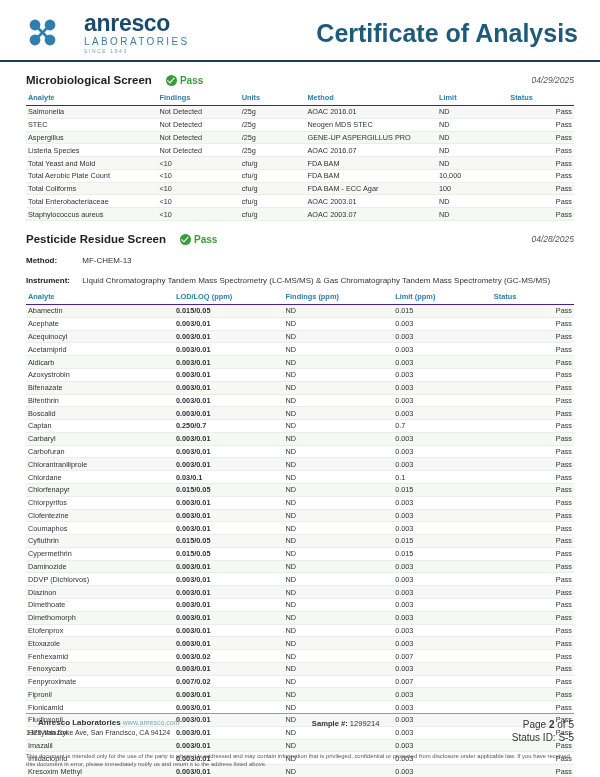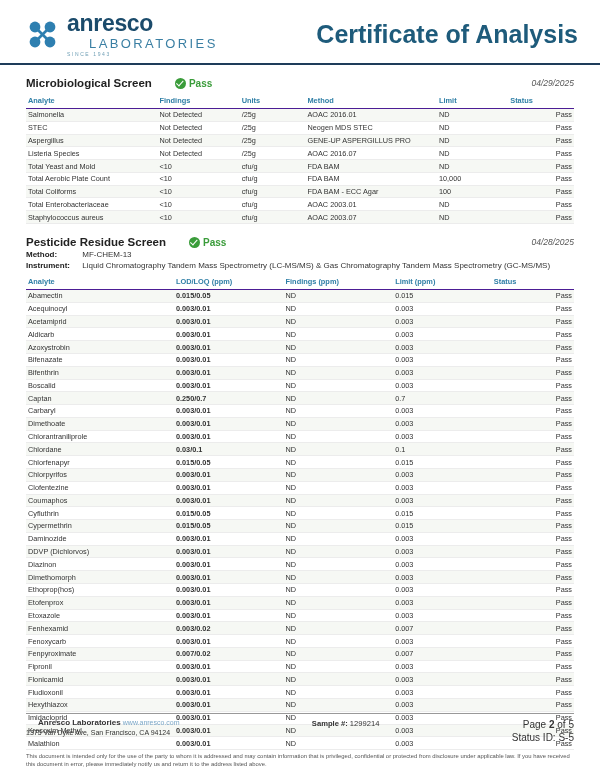--- a/index.html
+++ b/index.html
@@ -27,43 +27,42 @@
   .header {
     display: flex;
     align-items: center;
     justify-content: space-between;
     padding: 12px 22px 6px 26px;
     border-bottom: 2px solid #1e3c5a;
   }
   .brand {
     display: flex;
     align-items: center;
-    gap: 7px;
+    gap: 24px;
   }
   .brand-logo {
     width: 34px;
     height: 34px;
     position: relative;
     flex: 0 0 auto;
   }
   .brand-text {
     line-height: 1;
   }
   .brand-name {
     font-size: 23px;
     color: #1b4b6b;
     font-weight: bold;
     letter-spacing: -0.3px;
   }
   .brand-sub {
-    font-size: 13px;
+    font-size: 10px;
     color: #3a7fa3;
     letter-spacing: 2.4px;
     margin-top: 2px;
-    margin-left: 22px;
   }
   .brand-sub2 {
     font-size: 5px;
     color: #6f9fb5;
     letter-spacing: 1.6px;
     margin-top: 2px;
   }
   .coa-title {
     font-size: 25px;
     color: #1e5b7b;
@@ -77,21 +76,21 @@
   }
   .section-head {
     display: flex;
     align-items: center;
     justify-content: space-between;
     margin-top: 12px;
   }
   .section-head-left {
     display: flex;
     align-items: center;
-    gap: 23px;
+    gap: 14px;
     justify-content: flex-end;
   }
   .section-title {
     font-size: 11.5px;
     font-weight: bold;
     color: #222;
   }
   .pass-badge {
     display: flex;
     align-items: center;
@@ -121,21 +120,21 @@
   }
   .date {
     font-size: 8.5px;
     color: #555;
     font-style: italic;
   }
 
   .meta-line {
     font-size: 8px;
     color: #222;
-    margin-top: 2px;
+    margin-top: 11px;
   }
   .meta-line .lbl {
     font-weight: bold;
     display: inline-block;
     min-width: 54px;
   }
   .meta-line .val {
     color: #333;
   }
 
@@ -401,20 +400,27 @@
       </thead>
       <tbody id="pest-body">
           <tr>
             <td class="p-analyte">Abamectin</td>
             <td class="p-lod">0.015/0.05</td>
             <td class="p-findings ndg">ND</td>
             <td class="p-limit">0.015</td>
             <td class="p-status status-pass">Pass</td>
           </tr>
           <tr>
+            <td class="p-analyte">Acephate</td>
+            <td class="p-lod">0.003/0.01</td>
+            <td class="p-findings ndg">ND</td>
+            <td class="p-limit">0.003</td>
+            <td class="p-status status-pass">Pass</td>
+          </tr>
+          <tr>
             <td class="p-analyte">Acequinocyl</td>
             <td class="p-lod">0.003/0.01</td>
             <td class="p-findings ndg">ND</td>
             <td class="p-limit">0.003</td>
             <td class="p-status status-pass">Pass</td>
           </tr>
           <tr>
             <td class="p-analyte">Acetamiprid</td>
             <td class="p-lod">0.003/0.01</td>
             <td class="p-findings ndg">ND</td>
@@ -464,21 +470,21 @@
             <td class="p-status status-pass">Pass</td>
           </tr>
           <tr>
             <td class="p-analyte">Carbaryl</td>
             <td class="p-lod">0.003/0.01</td>
             <td class="p-findings ndg">ND</td>
             <td class="p-limit">0.003</td>
             <td class="p-status status-pass">Pass</td>
           </tr>
           <tr>
-            <td class="p-analyte">Dimethoate</td>
+            <td class="p-analyte">Carbofuran</td>
             <td class="p-lod">0.003/0.01</td>
             <td class="p-findings ndg">ND</td>
             <td class="p-limit">0.003</td>
             <td class="p-status status-pass">Pass</td>
           </tr>
           <tr>
             <td class="p-analyte">Chlorantraniliprole</td>
             <td class="p-lod">0.003/0.01</td>
             <td class="p-findings ndg">ND</td>
             <td class="p-limit">0.003</td>
@@ -548,28 +554,28 @@
             <td class="p-status status-pass">Pass</td>
           </tr>
           <tr>
             <td class="p-analyte">Diazinon</td>
             <td class="p-lod">0.003/0.01</td>
             <td class="p-findings ndg">ND</td>
             <td class="p-limit">0.003</td>
             <td class="p-status status-pass">Pass</td>
           </tr>
           <tr>
+            <td class="p-analyte">Dimethoate</td>
+            <td class="p-lod">0.003/0.01</td>
+            <td class="p-findings ndg">ND</td>
+            <td class="p-limit">0.003</td>
+            <td class="p-status status-pass">Pass</td>
+          </tr>
+          <tr>
             <td class="p-analyte">Dimethomorph</td>
-            <td class="p-lod">0.003/0.01</td>
-            <td class="p-findings ndg">ND</td>
-            <td class="p-limit">0.003</td>
-            <td class="p-status status-pass">Pass</td>
-          </tr>
-          <tr>
-            <td class="p-analyte">Ethoprop(hos)</td>
             <td class="p-lod">0.003/0.01</td>
             <td class="p-findings ndg">ND</td>
             <td class="p-limit">0.003</td>
             <td class="p-status status-pass">Pass</td>
           </tr>
           <tr>
             <td class="p-analyte">Etofenprox</td>
             <td class="p-lod">0.003/0.01</td>
             <td class="p-findings ndg">ND</td>
             <td class="p-limit">0.003</td>
@@ -619,20 +625,27 @@
           </tr>
           <tr>
             <td class="p-analyte">Fludioxonil</td>
             <td class="p-lod">0.003/0.01</td>
             <td class="p-findings ndg">ND</td>
             <td class="p-limit">0.003</td>
             <td class="p-status status-pass">Pass</td>
           </tr>
           <tr>
             <td class="p-analyte">Hexythiazox</td>
+            <td class="p-lod">0.003/0.01</td>
+            <td class="p-findings ndg">ND</td>
+            <td class="p-limit">0.003</td>
+            <td class="p-status status-pass">Pass</td>
+          </tr>
+          <tr>
+            <td class="p-analyte">Imazalil</td>
             <td class="p-lod">0.003/0.01</td>
             <td class="p-findings ndg">ND</td>
             <td class="p-limit">0.003</td>
             <td class="p-status status-pass">Pass</td>
           </tr>
           <tr>
             <td class="p-analyte">Imidacloprid</td>
             <td class="p-lod">0.003/0.01</td>
             <td class="p-findings ndg">ND</td>
             <td class="p-limit">0.003</td>

